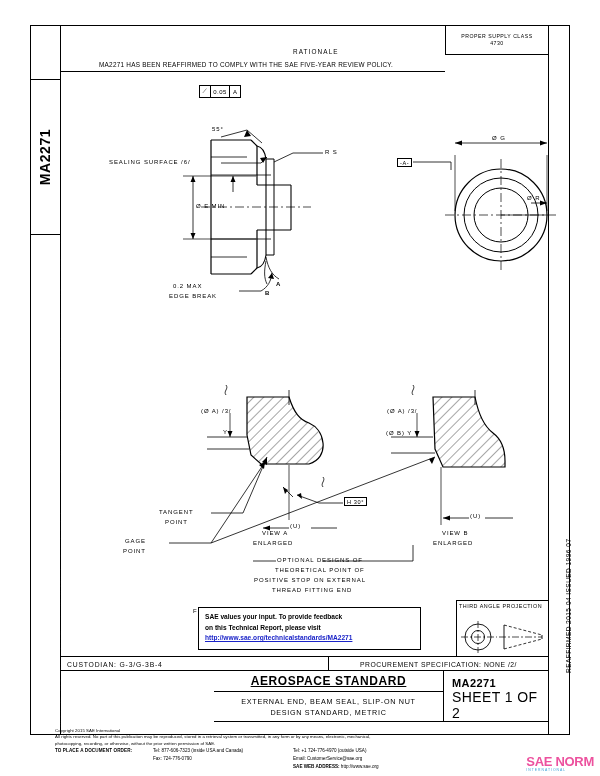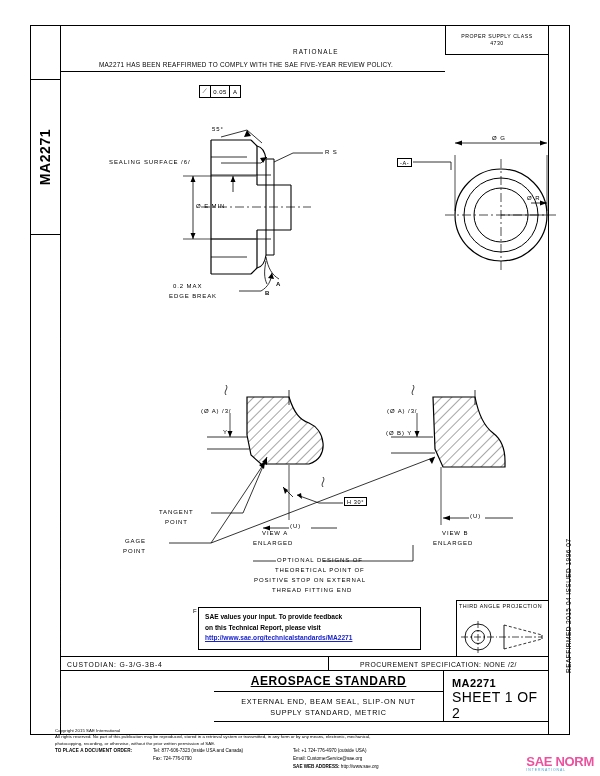--- a/index.html
+++ b/index.html
@@ -638,21 +638,21 @@
       <div class="tb-row1">
         <div class="tb-custodian">CUSTODIAN: G-3/G-3B-4</div>
         <div class="tb-procure">PROCUREMENT SPECIFICATION: NONE /2/</div>
       </div>
 
 
       <div class="tb-main">
         <div class="tb-as">AEROSPACE STANDARD</div>
         <div class="tb-subtitle">
           <span>EXTERNAL END, BEAM SEAL, SLIP-ON NUT</span>
-          <span>SUPPLY STANDARD, METRIC</span>
+          <span>DESIGN STANDARD, METRIC</span>
         </div>
       </div>
 
       <div class="tb-doc">
         <div class="tb-doc-num">MA2271</div>
         <div class="tb-doc-sheet">SHEET 1 OF 2</div>
       </div>
     </div>
   </div>
 

